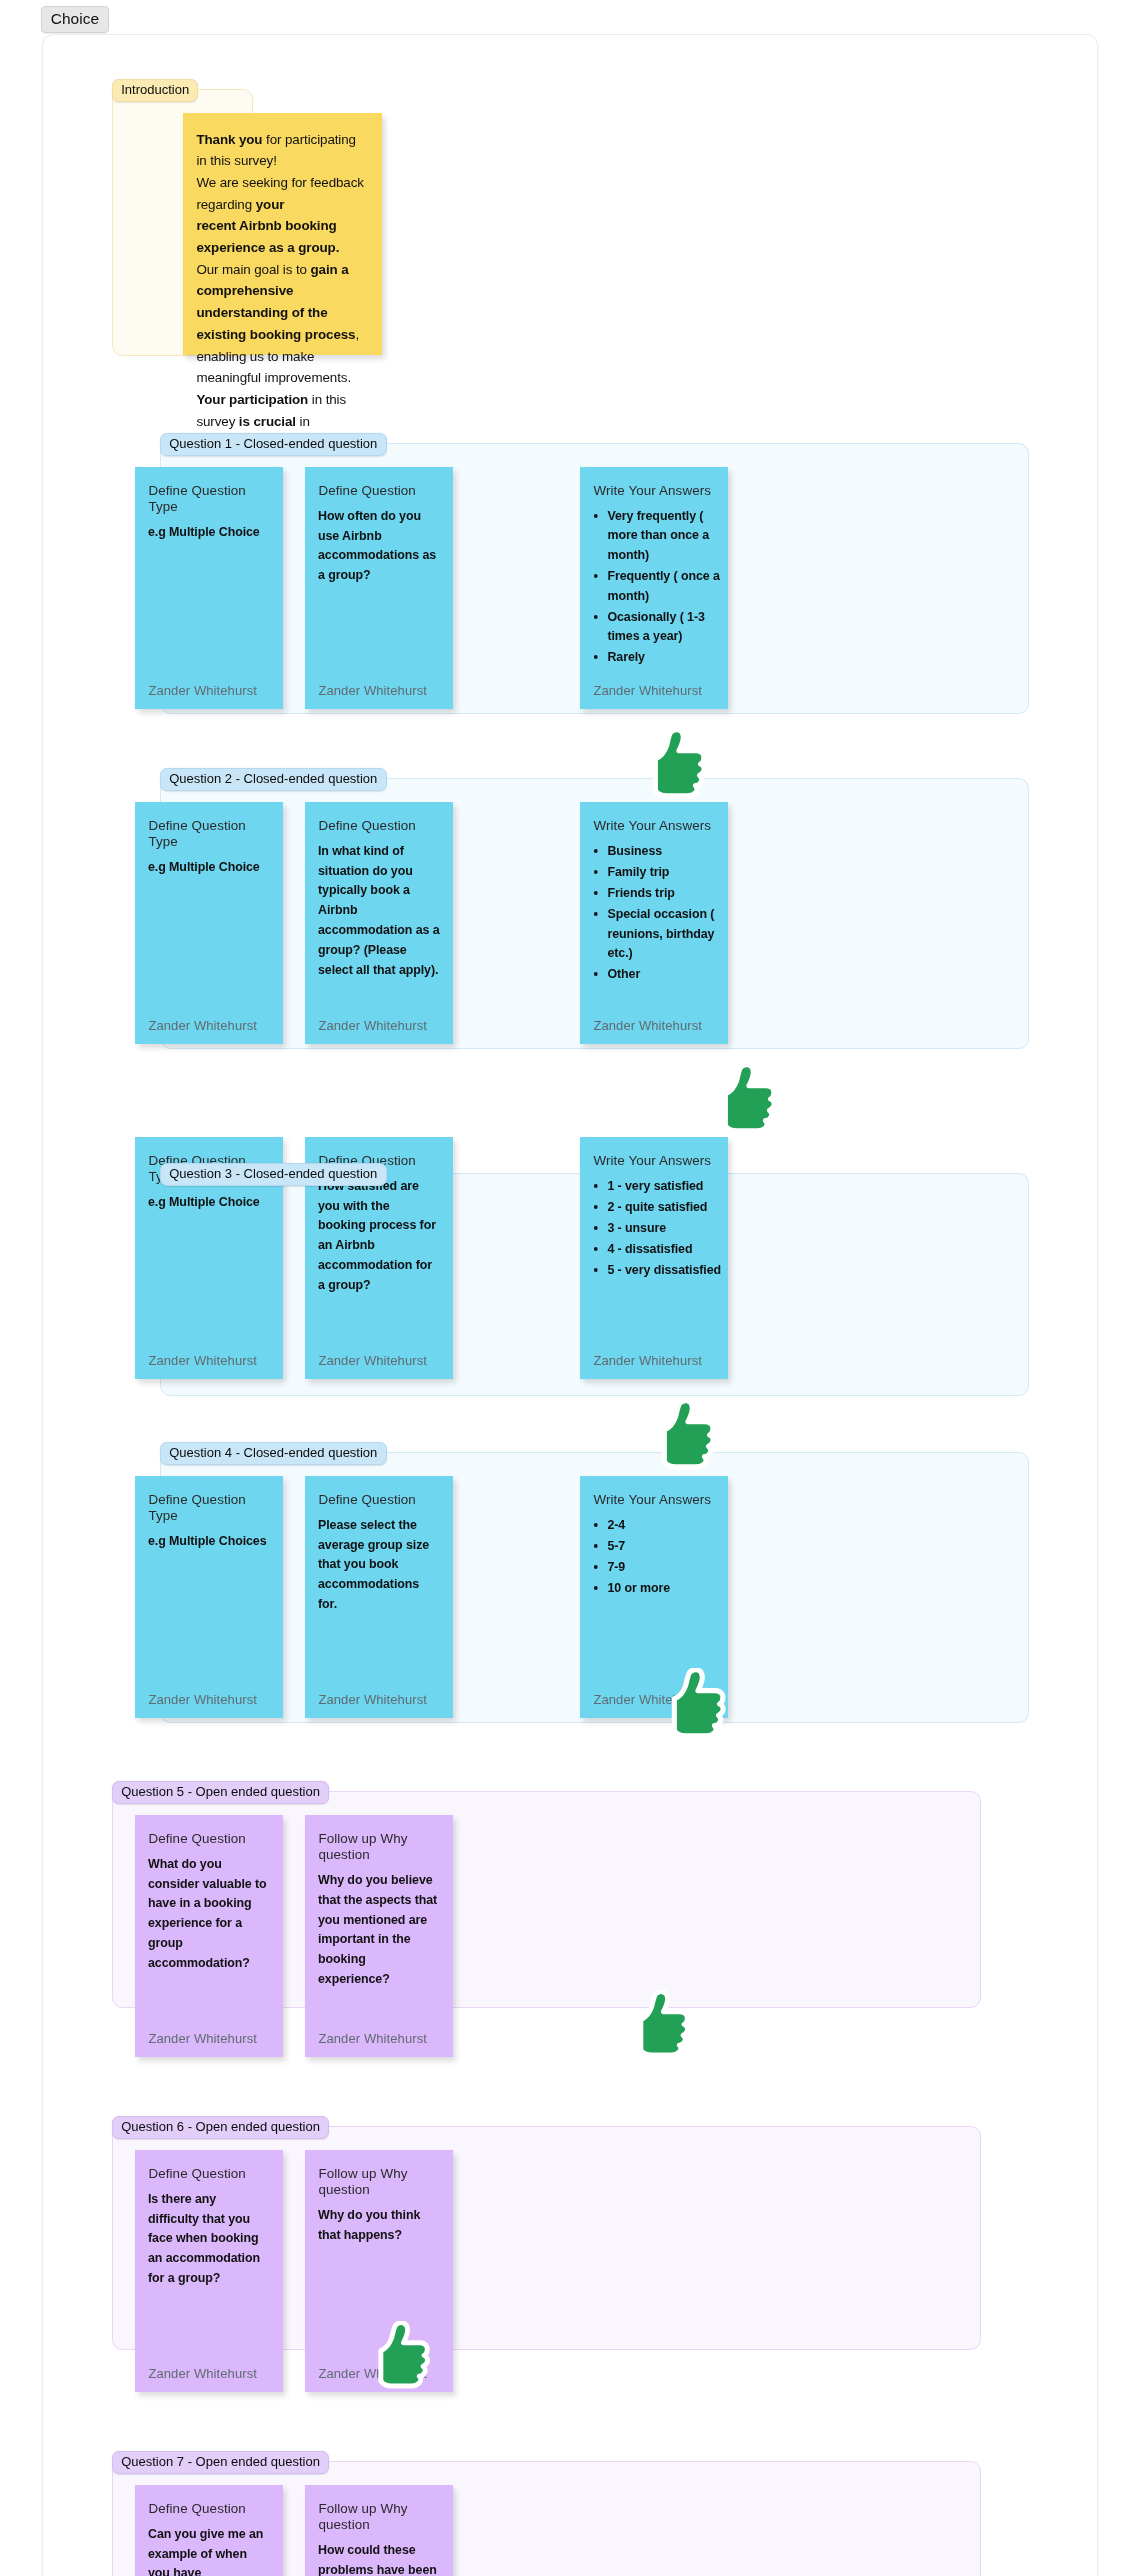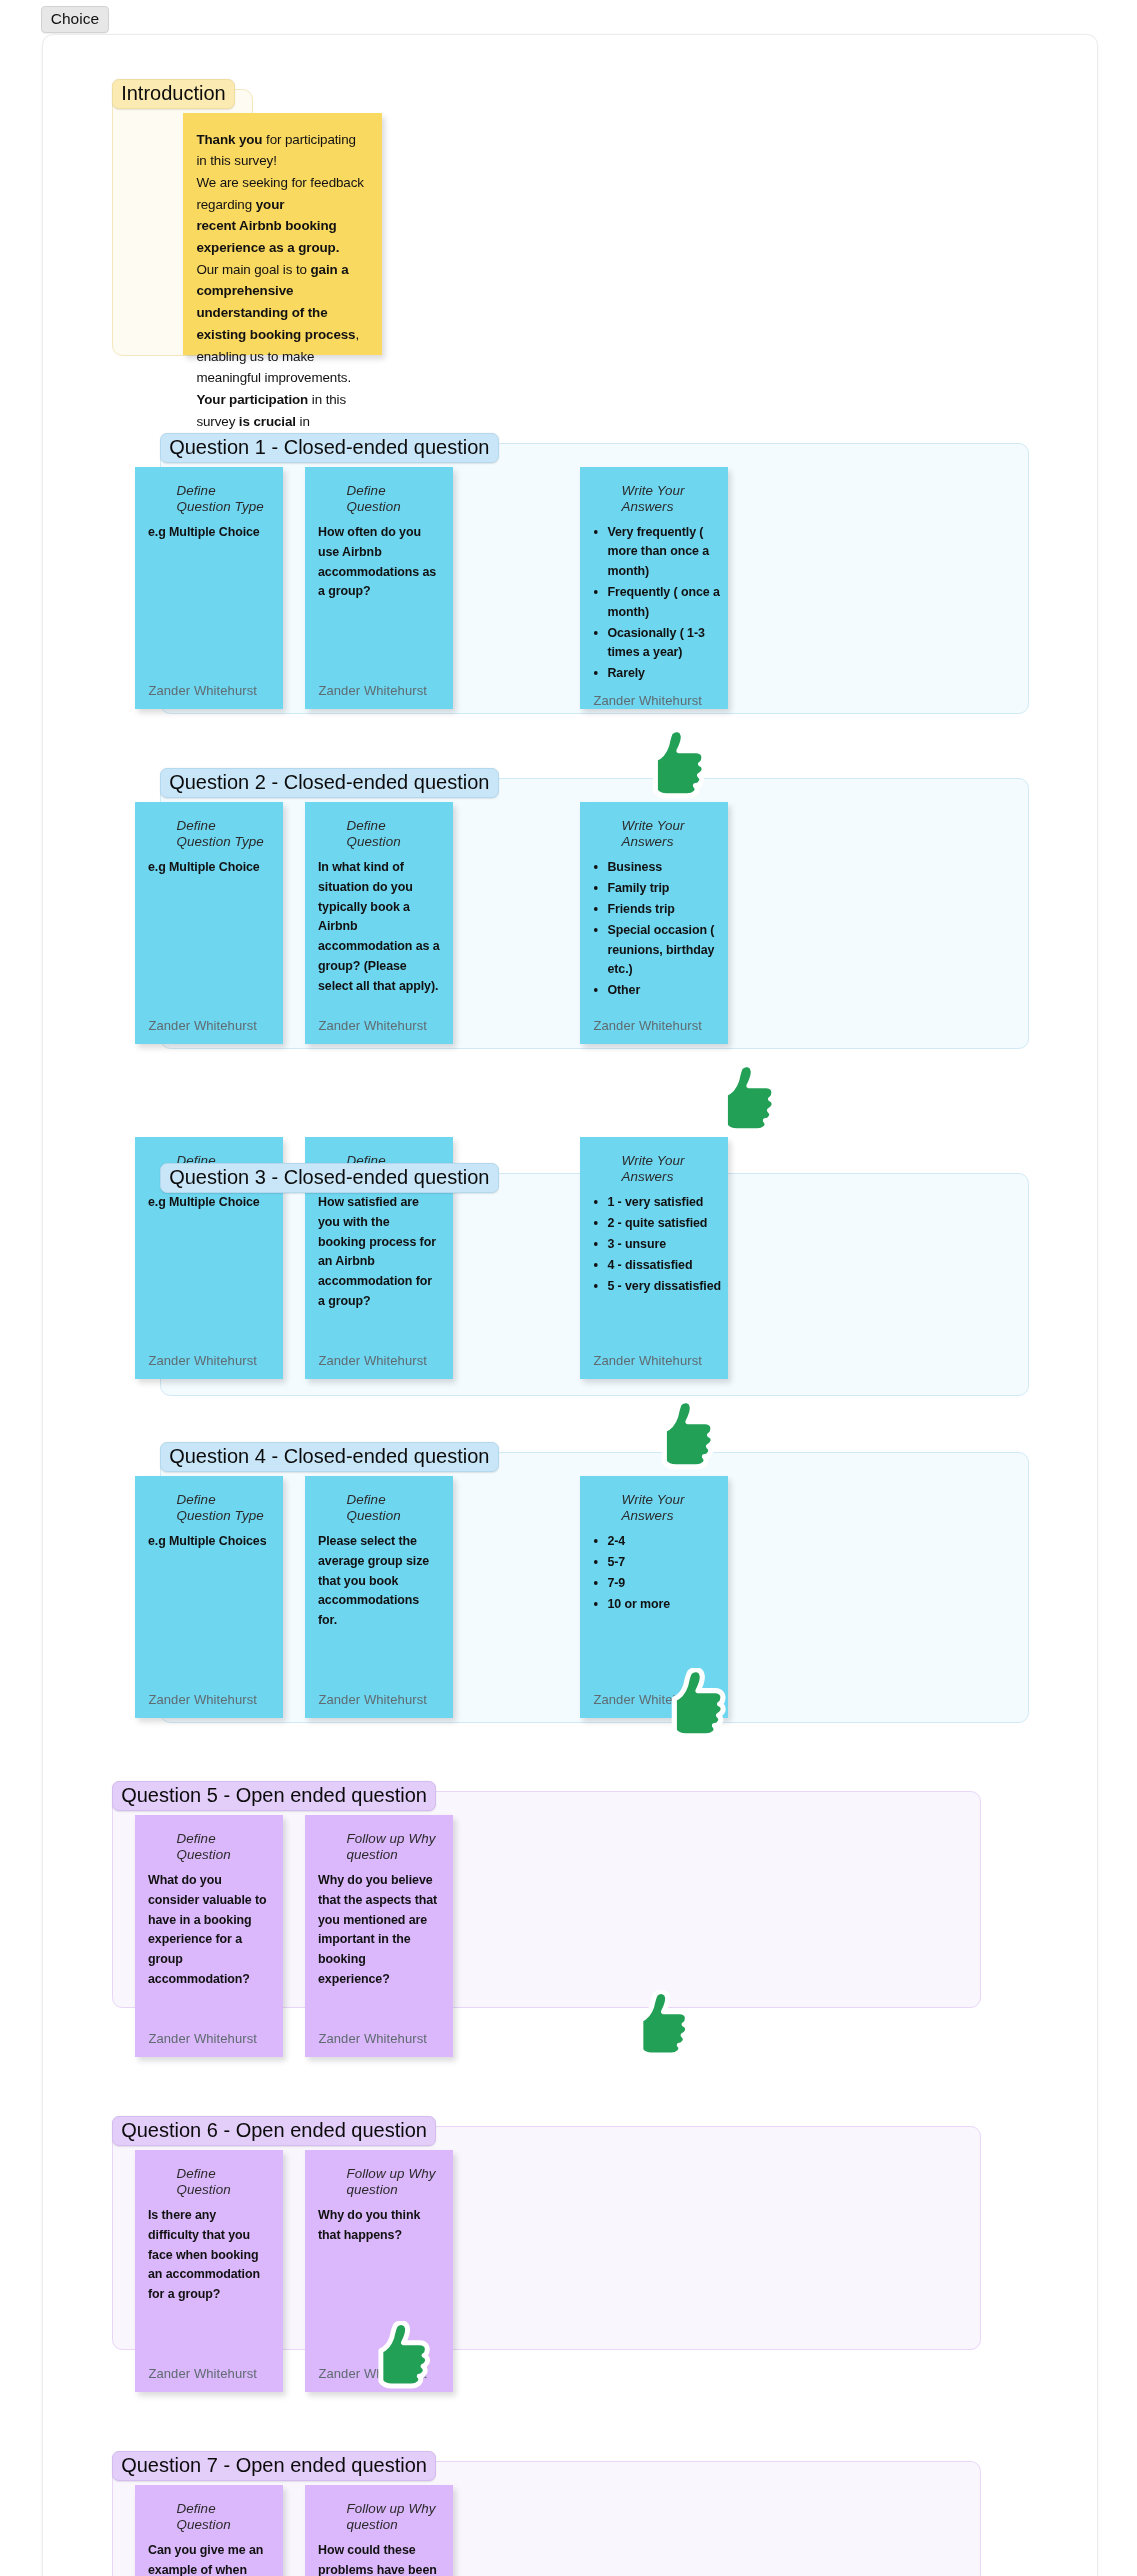--- a/index.html
+++ b/index.html
@@ -33,43 +33,43 @@
   
   .section{position:absolute;border-radius:10.3px;border:1px solid;box-sizing:border-box;}
   .section.blue   {background:#f4fbfe;border-color:#cfe9f5;margin-left:48px;}
   .section.purple {background:#faf6fe;border-color:#e8d5f8;}
   .section.yellow {background:#fefcf2;border-color:#f4e7bc;}
 
   .sec-chip{
     position:absolute;left:-1px;top:-11.3px;
     border:1px solid;border-radius:7px;
     padding:3.1px 8.2px 4.1px 8.2px;
-    font-size:20px;line-height:1.05;color:#0b0b0b;
+    font-size:13px;line-height:1.05;color:#0b0b0b;
     white-space:nowrap;
     box-shadow:0 0.5px 1.5px rgba(0,0,0,.10);
     z-index:5;
   }
   .chip-blue  {background:#c9e6f8;border-color:#b4d9ef;}
   .chip-purple{background:#e3cdf9;border-color:#d4bbf0;}
   .chip-yellow{background:#fbeab2;border-color:#f0dda0;}
 
   
   .note{
     position:absolute;box-sizing:border-box;
     padding:15.5px 13.4px 11.3px 13.4px;
     box-shadow:3.1px 3.6px 5.7px rgba(0,0,0,.14);
     display:flex;flex-direction:column;
   }
   .note.blue  {background:#6fd6f0;}
   .note.purple{background:#dbb8fc;}
   .note.yellow{background:#fad961;}
 
   .note-label{
-    font-style:italic;font-size:13.4px;color:#2a2a2a;
-    margin-bottom:7.2px;line-height:1.2;letter-spacing:0.1px;margin-left:28px;
+    font-size:13.4px;color:#2a2a2a;
+    margin-bottom:7.2px;line-height:1.2;letter-spacing:0.1px;
   }
   .note-body{
     font-size:13.4px;font-weight:700;color:#111;
     line-height:1.48;letter-spacing:-0.1px;
     transform:scaleX(.93);transform-origin:left top;
     width:108%;
   }
   .note-list{
     margin:0;padding-left:15.5px;
     font-size:13.4px;font-weight:700;color:#111;

